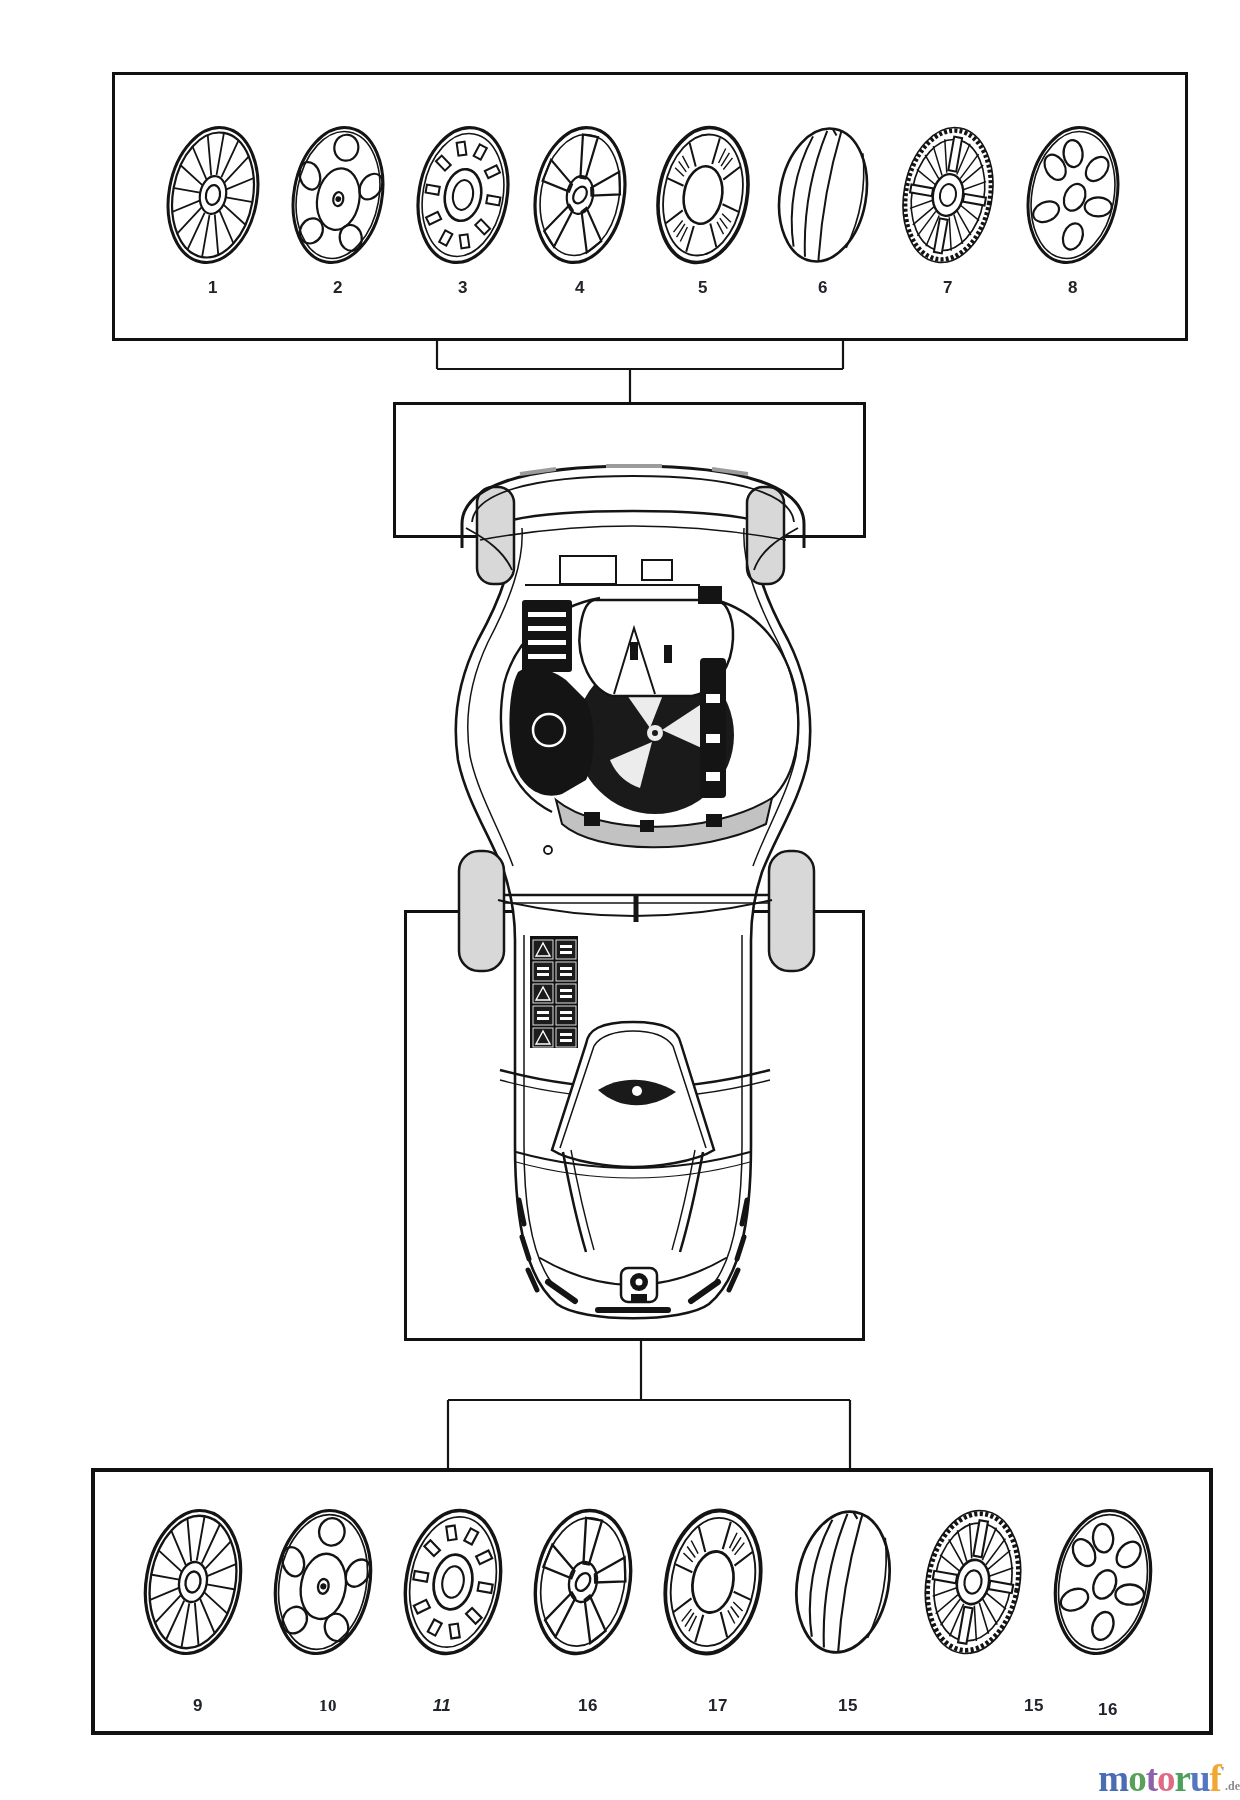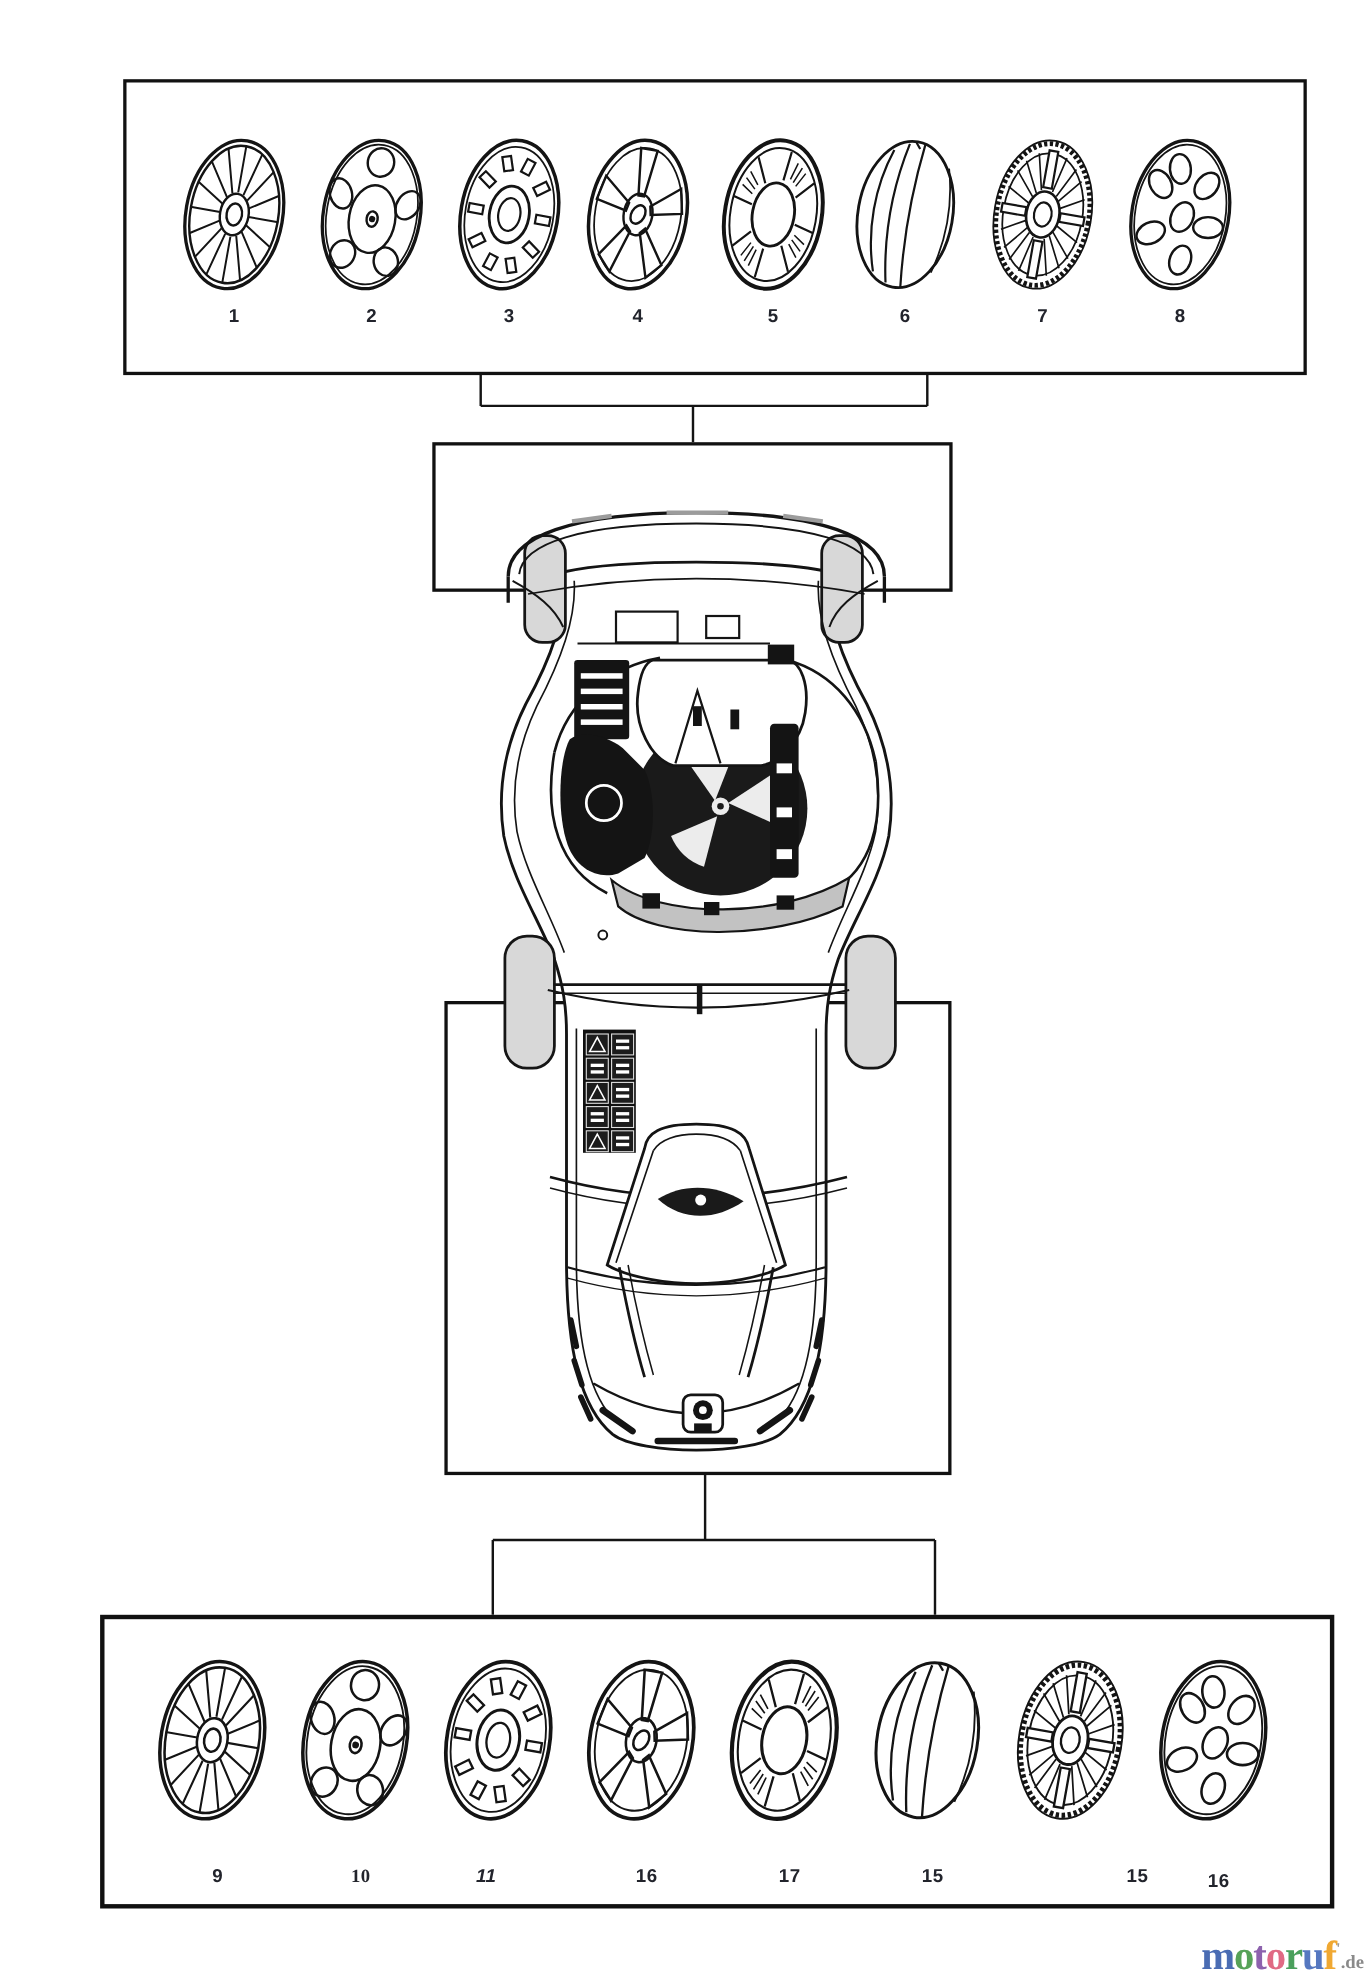--- a/index.html
+++ b/index.html
@@ -9,21 +9,21 @@
   #box-bottom{border-width:4px;}
   .hub-cell{position:absolute;width:120px;height:160px;}
   .hub-cell svg{display:block;width:100%;height:100%;}
   .hub-label{position:absolute;width:60px;text-align:center;font-size:17px;font-weight:bold;
              color:#22242c;letter-spacing:0.5px;}
   #overlay{position:absolute;left:0;top:0;width:1240px;height:1800px;pointer-events:none;}
   #logo{position:absolute;left:1062px;top:1752px;width:178px;text-align:right;white-space:nowrap;
         font-family:"Liberation Serif",serif;font-weight:bold;font-size:37px;line-height:40px;}
   #logo .ltr{letter-spacing:-1px;}
   #logo .tick{font-size:15px;color:#9a9a9a;vertical-align:14px;letter-spacing:0;}
-  #logo .suffix{font-size:17px;font-weight:bold;vertical-align:1px;letter-spacing:0;}
+  #logo .suffix{font-size:12px;font-weight:bold;vertical-align:1px;letter-spacing:0;}
 </style>
 </head>
 <body>
 
 <div id="page">
 
   <svg width="0" height="0" style="position:absolute" aria-hidden="true">
     <defs>
       <g id="hub1" stroke="#141414" fill="none" stroke-width="2.2">
         <ellipse rx="44" ry="68" fill="#fff" stroke-width="3"></ellipse>

